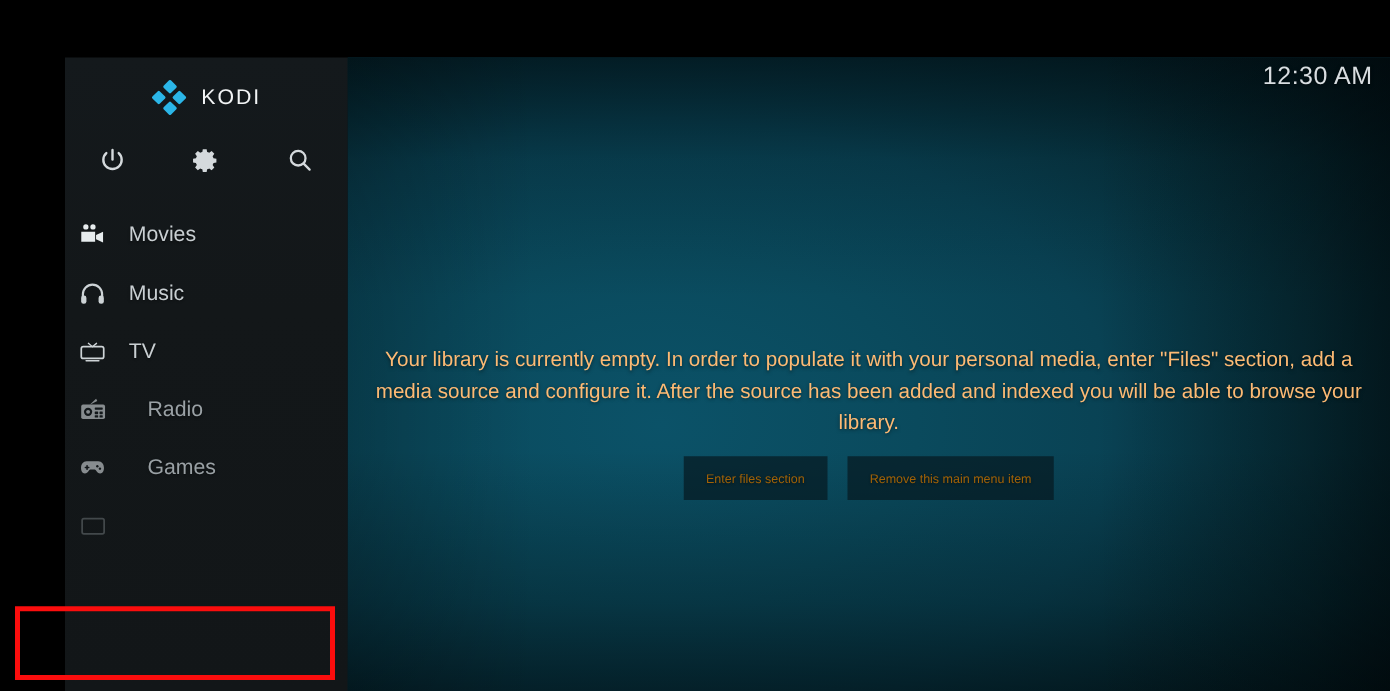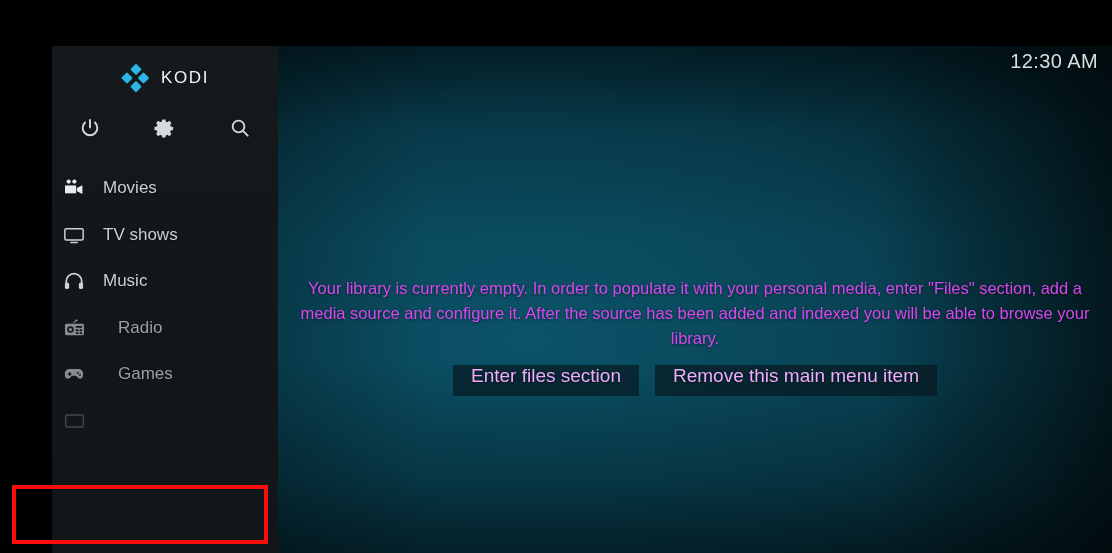--- a/index.html
+++ b/index.html
@@ -86,38 +86,38 @@
     left: 278px;
     top: 276px;
     width: 834px;
     text-align: center;
   }
   #empty-message {
     margin: 0 auto;
     width: 790px;
     font-size: 16.5px;
     line-height: 25px;
-    color: #d946ef;
+    color: #fdba74;
     text-shadow: 0 1px 3px rgba(0,0,0,0.5);
   }
   #button-row {
     margin-top: 14px;
     display: flex;
     justify-content: center;
     align-items: flex-start;
     gap: 16px;
   }
   .kodi-button {
     background: rgba(6, 24, 32, 0.70);
     border: none;
-    color: #f0abfc;
+    color: #a16207;
     font-family: "Liberation Sans", sans-serif;
-    font-size: 19px;
+    font-size: 10px;
     line-height: 1;
-    padding: 1px 18px 11px 18px;
+    padding: 14px 18px 11px 18px;
     cursor: pointer;
     text-shadow: 0 1px 2px rgba(0,0,0,0.45);
     white-space: nowrap;
   }
 
   
   #sidebar {
     position: absolute;
     left: 52px;
     top: 46px;
@@ -277,42 +277,43 @@
           <svg width="22" height="22" viewBox="0 0 24 24" fill="#e7ecee">
             <circle cx="6.2" cy="5.0" r="2.3"></circle>
             <circle cx="12.4" cy="5.0" r="2.3"></circle>
             <path d="M2.2 9.2h12.1v8.6H2.2z"></path>
             <path d="M15.1 12.0l6.1-2.9v9.4l-6.1-2.9z"></path>
           </svg>
         </span>
         <span class="menu-label">Movies</span>
       </div>
 
-      <div class="menu-item">
-        <span class="menu-icon">
-          <svg width="24" height="22" viewBox="0 0 24 24" fill="none" stroke="#cdd3d6" stroke-width="1.6">
-            <rect x="2.0" y="5.2" width="20" height="12.2" rx="1.6"></rect>
-            <path d="M8.6 20.2h6.8" stroke-linecap="round"></path>
-          </svg>
-        </span>
-        <span class="menu-label">TV shows</span>
-      </div>
 
       <div class="menu-item">
         <span class="menu-icon">
           <svg width="22" height="22" viewBox="0 0 24 24" fill="none" stroke="#cdd3d6" stroke-width="1.9">
             <path d="M3.6 15.0v-2.6a8.4 8.4 0 0 1 16.8 0v2.6" stroke-linecap="round"></path>
             <rect x="2.1" y="13.6" width="4.6" height="7.2" rx="2.1" fill="#cdd3d6" stroke="none"></rect>
             <rect x="17.3" y="13.6" width="4.6" height="7.2" rx="2.1" fill="#cdd3d6" stroke="none"></rect>
           </svg>
         </span>
         <span class="menu-label">Music</span>
       </div>
 
 
+      <div class="menu-item">
+        <span class="menu-icon">
+          <svg width="24" height="22" viewBox="0 0 24 24" fill="none" stroke="#cdd3d6" stroke-width="1.5">
+            <path d="M8.4 5.1 L11.9 8.0 L15.5 5.1" stroke-width="1.2" stroke-linecap="round"></path>
+            <rect x="2.2" y="8.0" width="19.6" height="10.3" rx="1.8"></rect>
+            <path d="M6.4 20.3h11.2" stroke-width="1.2" stroke-linecap="round"></path>
+          </svg>
+        </span>
+        <span class="menu-label">TV</span>
+      </div>
 
       <div class="menu-item dim">
         <span class="menu-icon">
           <svg width="23" height="22" viewBox="0 0 24 24" fill="#b4babd">
             <path d="M14.6 2.2l1.0 1.9-6.5 3.3h-0.1z"></path>
             <rect x="1.6" y="7.3" width="20.8" height="12.6" rx="1.6"></rect>
             <circle cx="7.6" cy="13.6" r="3.6" fill="#14191c"></circle>
             <circle cx="7.6" cy="13.6" r="1.7" fill="#b4babd"></circle>
             <rect x="13.4" y="9.8" width="7.0" height="2.0" rx="0.6" fill="#14191c"></rect>
             <rect x="13.4" y="13.3" width="3.0" height="2.3" rx="0.5" fill="#14191c"></rect>

